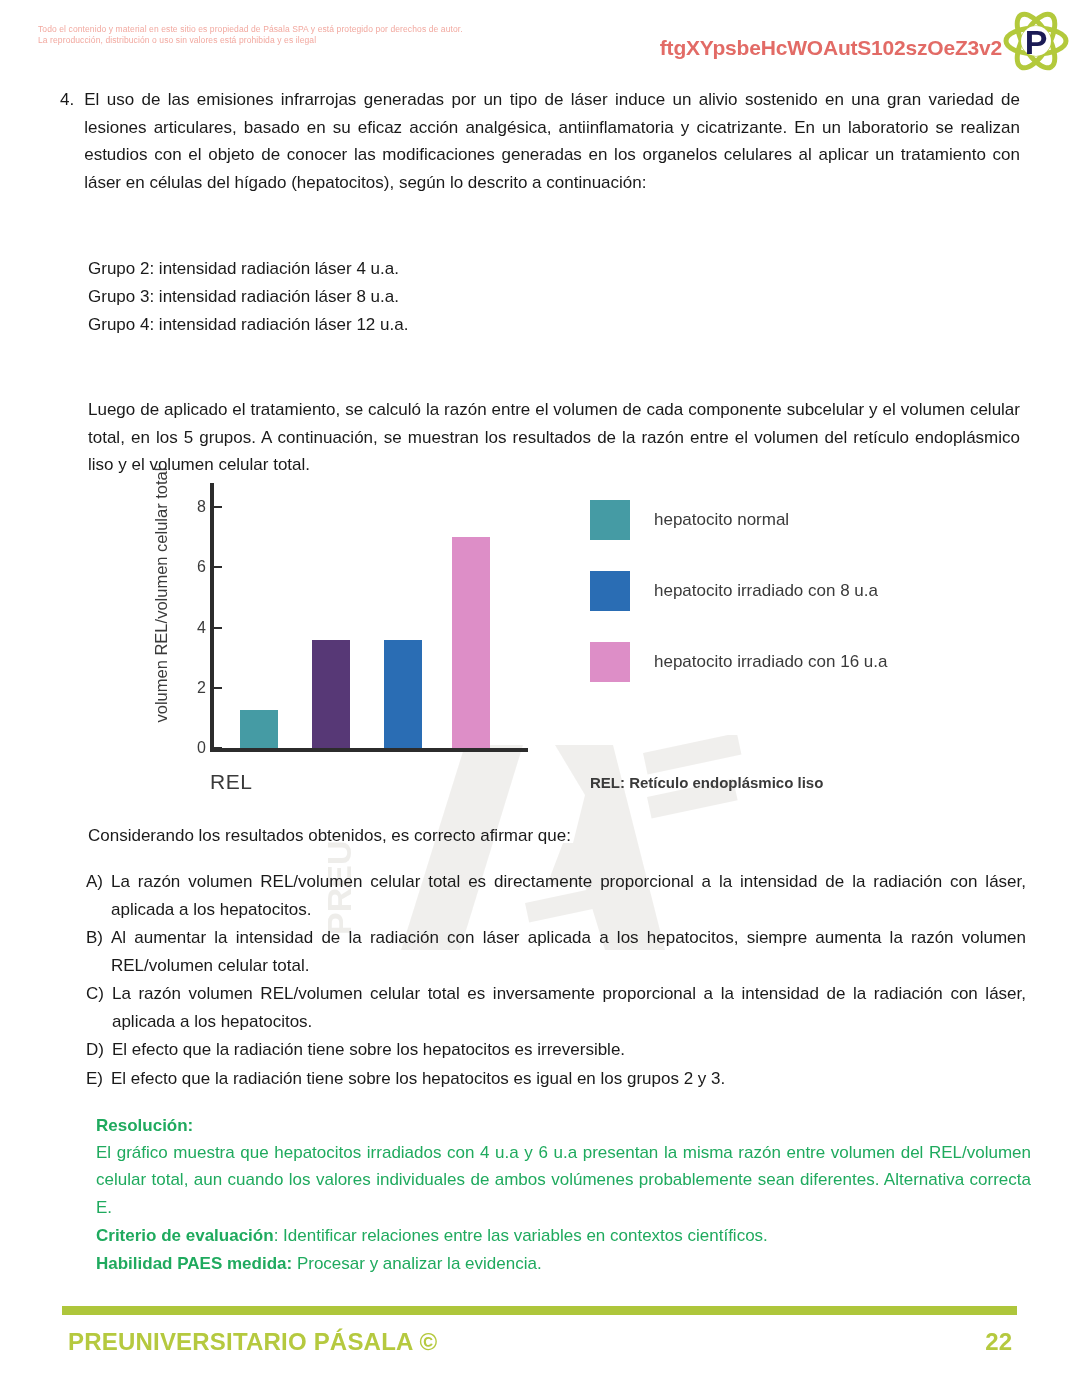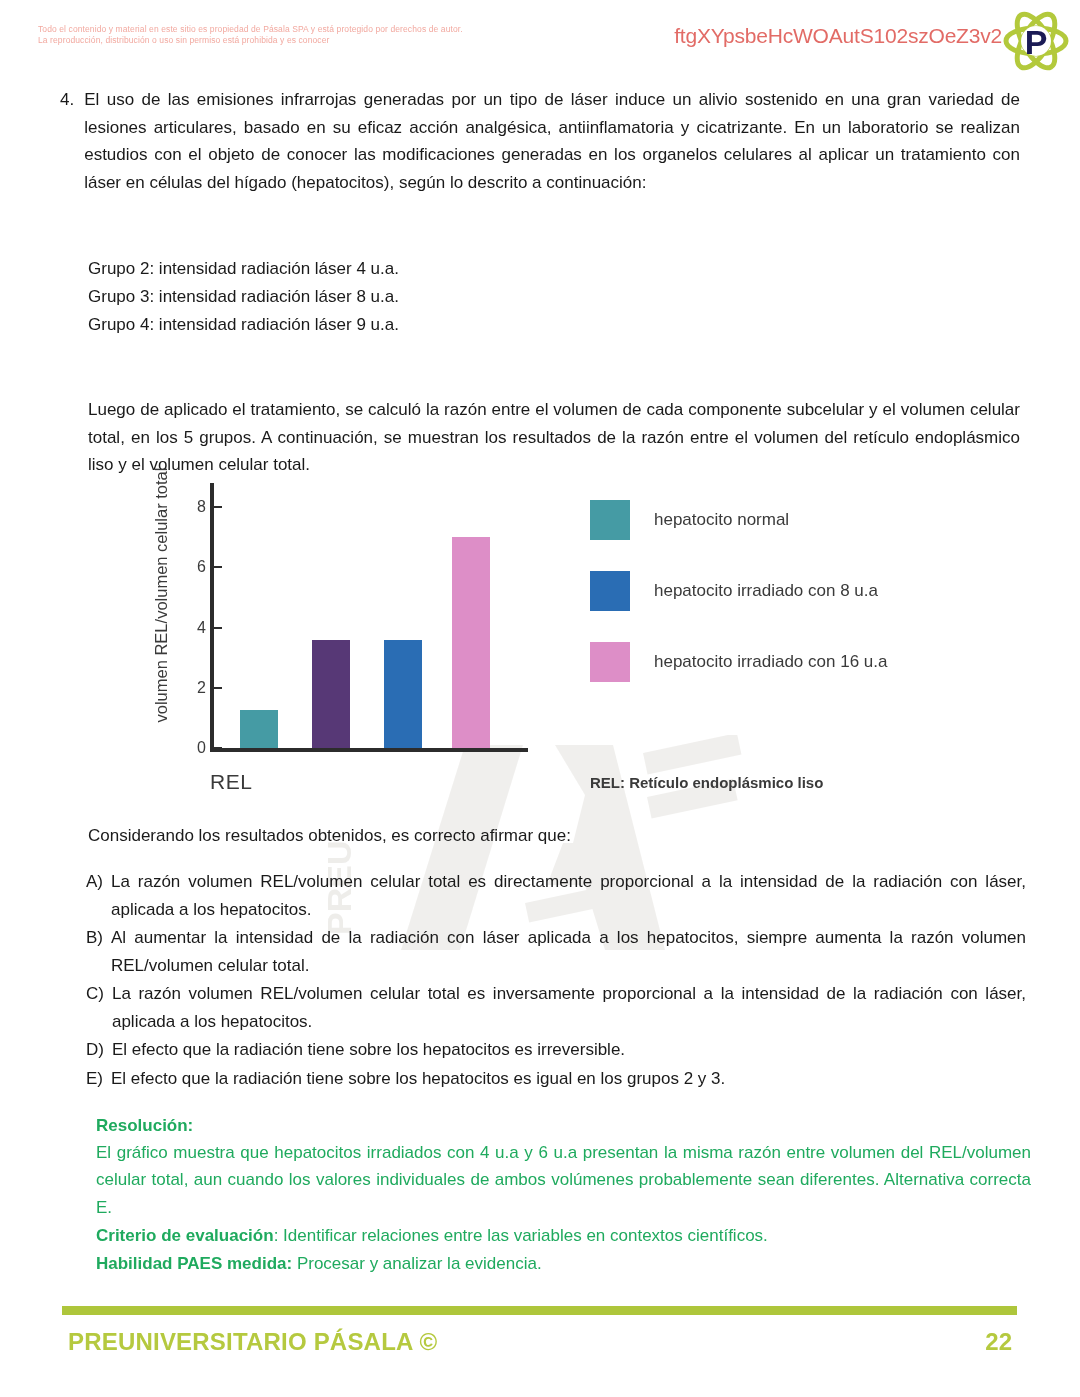--- a/index.html
+++ b/index.html
@@ -37,23 +37,23 @@
     width: 470px;
     font-size: 8.5px;
     line-height: 1.35;
     color: #f2a9a0;
     letter-spacing: 0.1px;
     z-index: 3;
   }
   .doc-code {
     position: absolute;
     right: 78px;
-    top: 24px;
+    top: 36px;
     font-size: 21px;
-    font-weight: 400;
+    font-weight: 700;
     color: #e26b66;
     letter-spacing: -0.2px;
     white-space: nowrap;
     z-index: 3;
     margin-left: 23px;
   }
   .logo {
     position: absolute;
     right: 8px;
     top: 4px;
@@ -326,21 +326,21 @@
       <rect x="388" y="18" width="96" height="22" transform="rotate(-12 388 18)"></rect>
       <rect x="392" y="62" width="88" height="22" transform="rotate(-12 392 62)"></rect>
     </g>
     <g fill="#cfccc6" font-family="Liberation Sans, sans-serif" font-size="34" font-weight="bold">
       <text transform="translate(96,200) rotate(-90)">PREU</text>
     </g>
   </svg>
 
   <div class="copyright-notice">
     <div>Todo el contenido y material en este sitio es propiedad de Pásala SPA y está protegido por derechos de autor.</div>
-    <div>La reproducción, distribución o uso sin permiso está prohibida y es conocer</div>
+    <div>La reproducción, distribución o uso sin valores está prohibida y es ilegal</div>
   </div>
 
   <div class="doc-code">ftgXYpsbeHcWOAutS102szOeZ3v2</div>
 
   <svg class="logo" viewBox="0 0 72 74" aria-hidden="true">
     <g fill="none" stroke="#b3c93c" stroke-width="5">
       <ellipse cx="36" cy="37" rx="30" ry="13"></ellipse>
       <ellipse cx="36" cy="37" rx="30" ry="13" transform="rotate(60 36 37)"></ellipse>
       <ellipse cx="36" cy="37" rx="30" ry="13" transform="rotate(120 36 37)"></ellipse>
     </g>
@@ -351,21 +351,21 @@
   <div class="content">
 
     <div class="qblock">
       <div class="qnum">4.</div>
       <div class="qtext">El uso de las emisiones infrarrojas generadas por un tipo de láser induce un alivio sostenido en una gran variedad de lesiones articulares, basado en su eficaz acción analgésica, antiinflamatoria y cicatrizante. En un laboratorio se realizan estudios con el objeto de conocer las modificaciones generadas en los organelos celulares al aplicar un tratamiento con láser en células del hígado (hepatocitos), según lo descrito a continuación:</div>
     </div>
 
     <div class="groups">
       <div>Grupo 2: intensidad radiación láser 4 u.a.</div>
       <div>Grupo 3: intensidad radiación láser 8 u.a.</div>
-      <div>Grupo 4: intensidad radiación láser 9 u.a.</div>
+      <div>Grupo 4: intensidad radiación láser 12 u.a.</div>
     </div>
 
     <div class="intro-para">Luego de aplicado el tratamiento, se calculó la razón entre el volumen de cada componente subcelular y el volumen celular total, en los 5 grupos. A continuación, se muestran los resultados de la razón entre el volumen del retículo endoplásmico liso y el volumen celular total.</div>
 
     <div class="figure">
 
       <div class="plot">
         <div class="ylabel">volumen REL/volumen celular total</div>
 
         <div class="axis-area">

